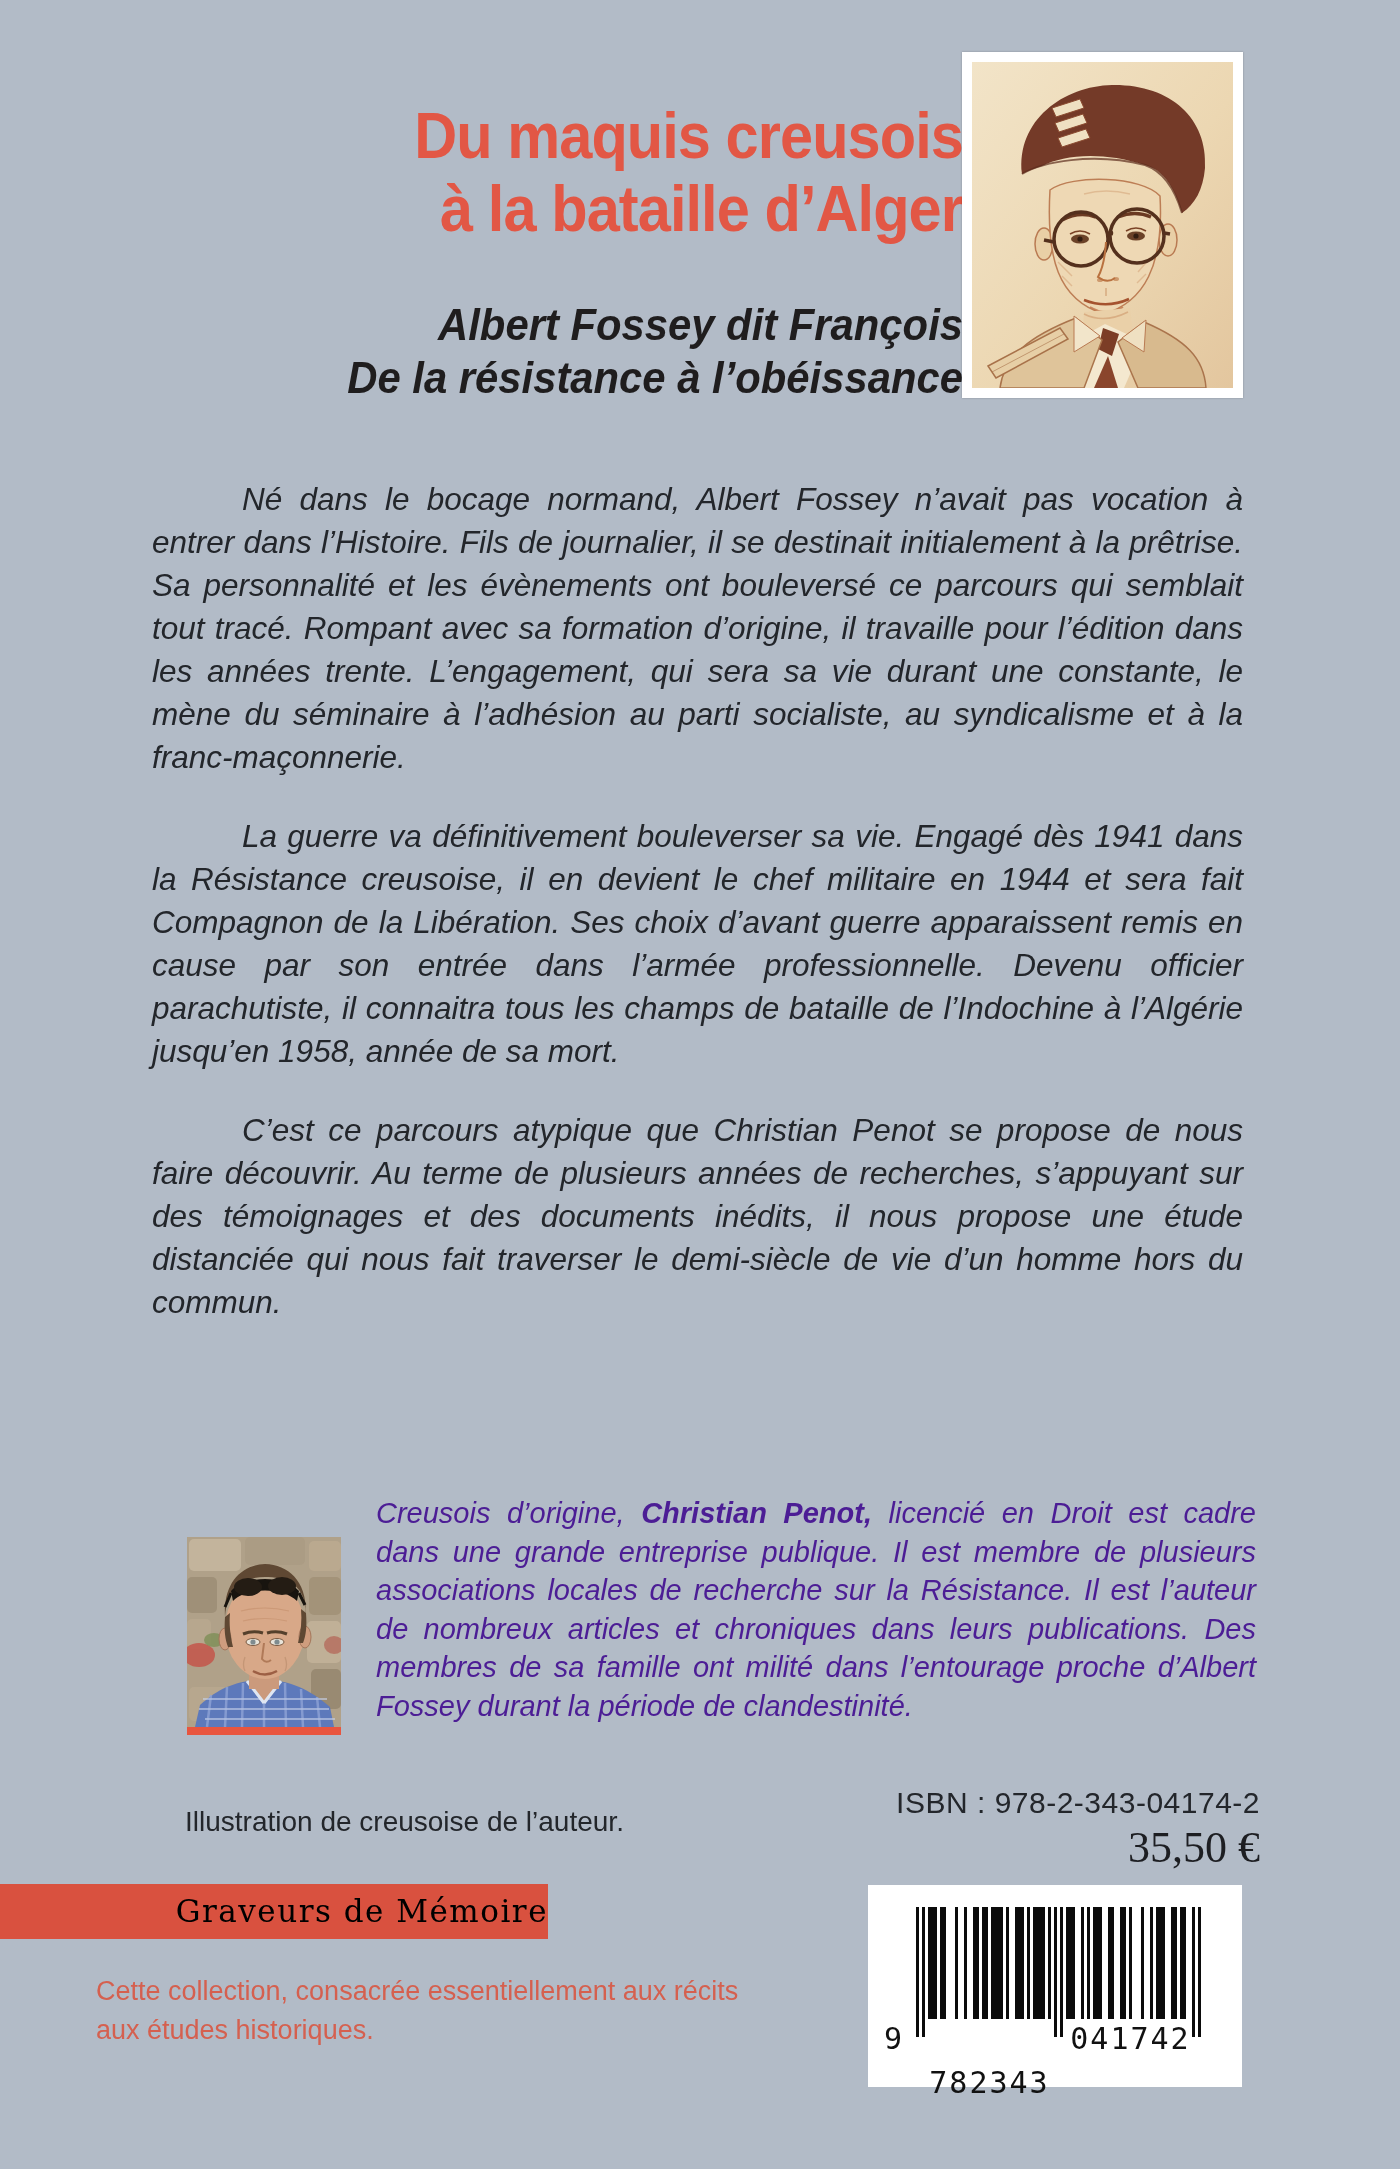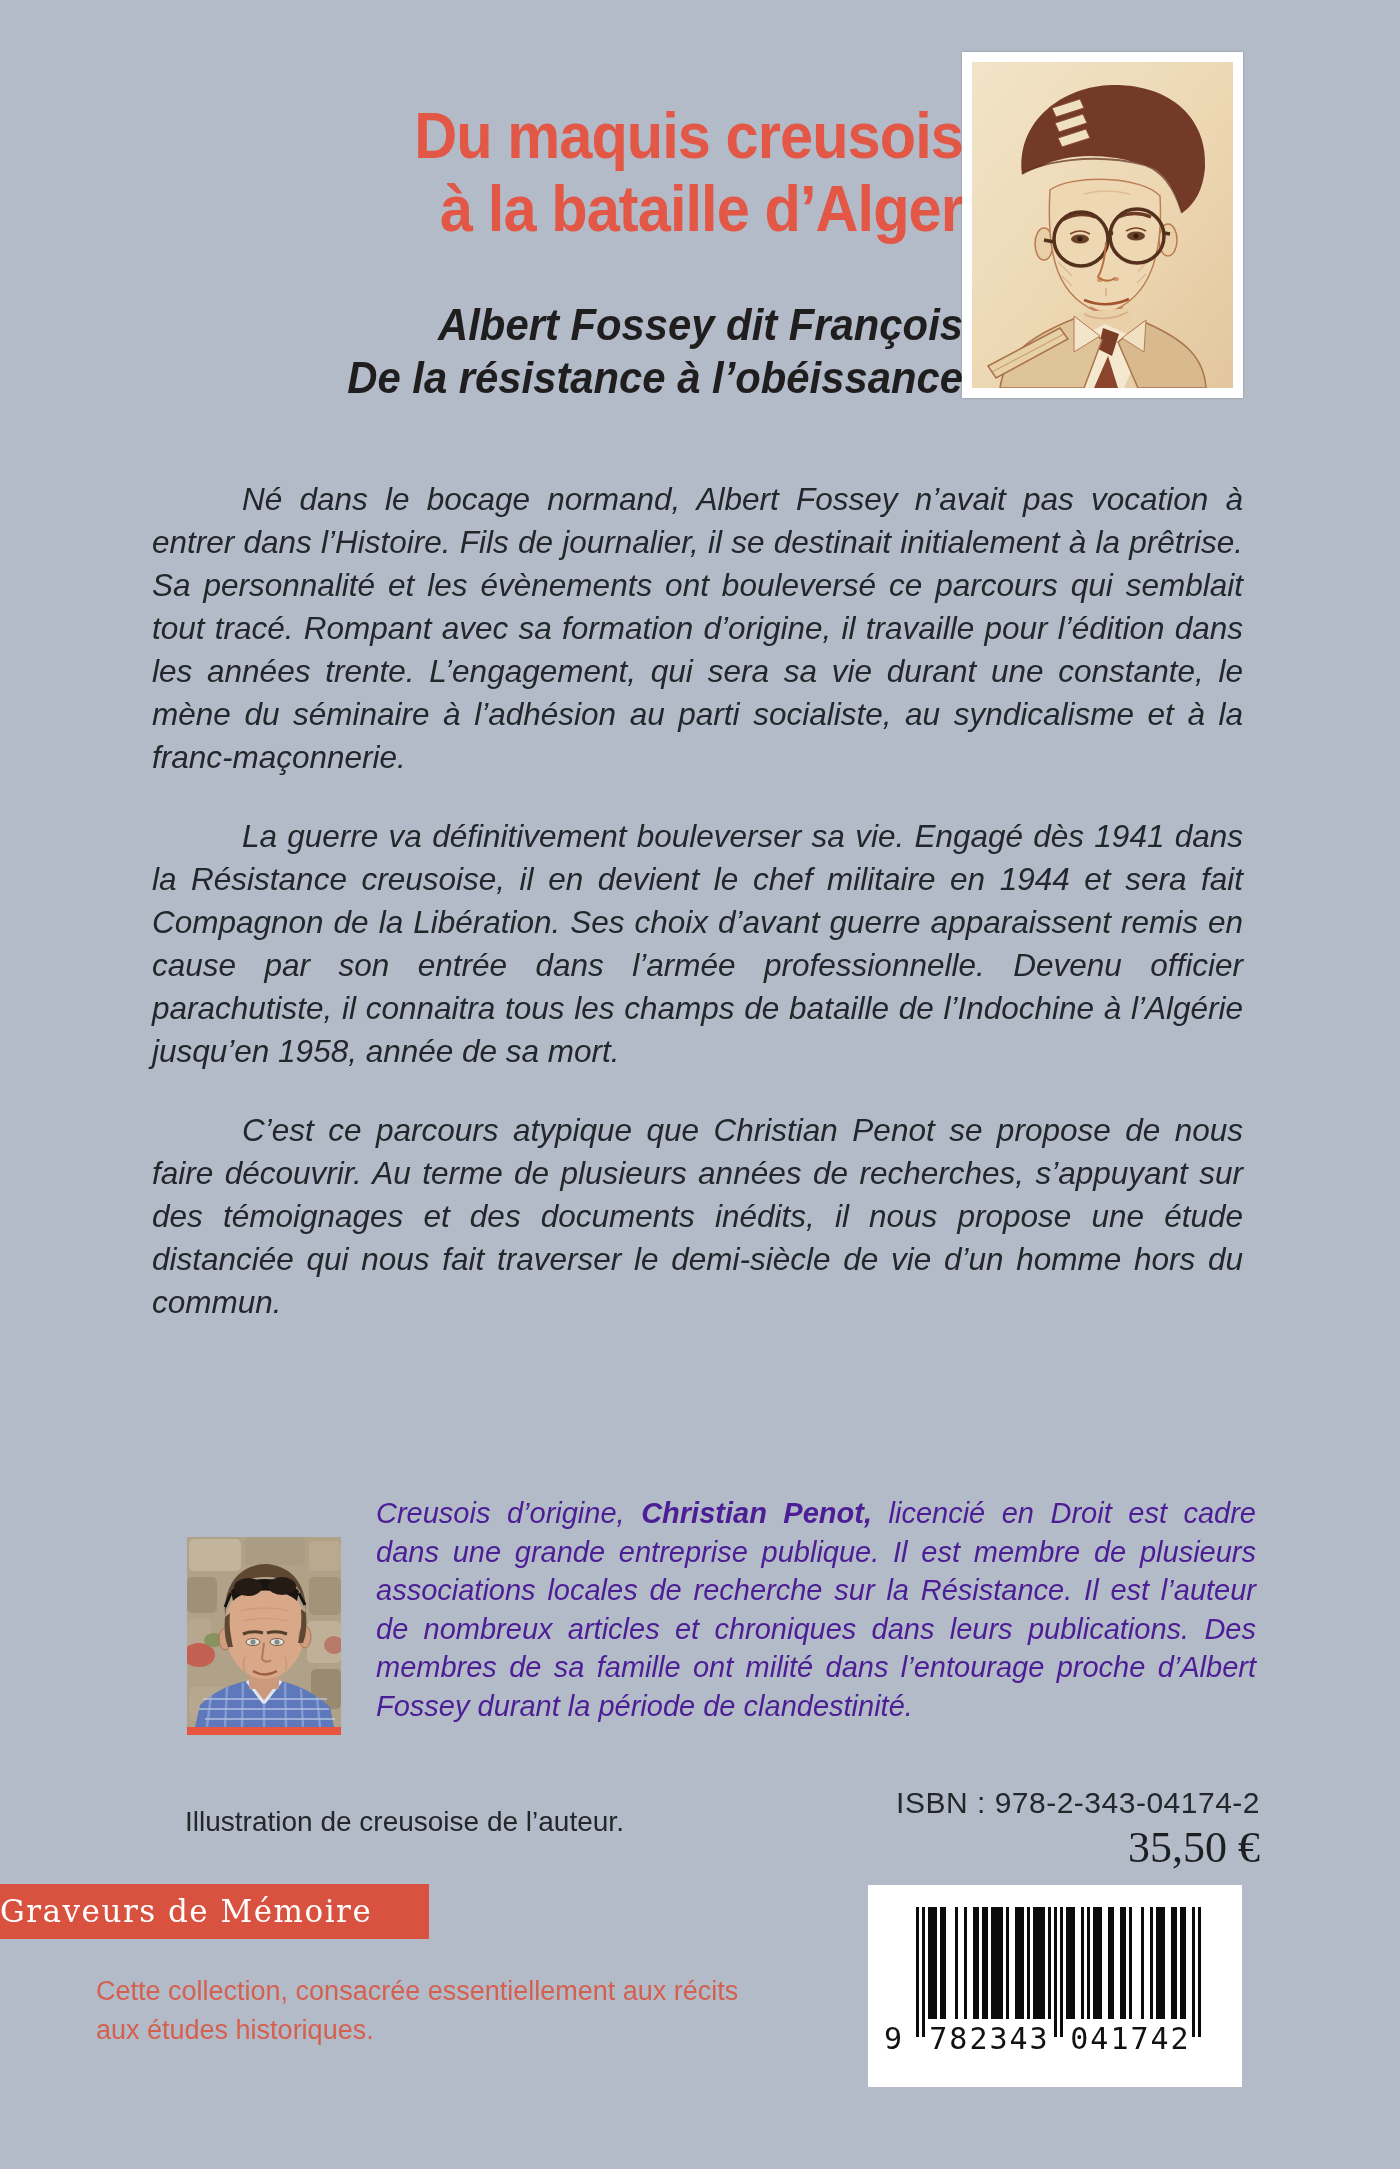--- a/index.html
+++ b/index.html
@@ -59,43 +59,43 @@
     position:absolute; right:160px; top:1786px; margin:0;
     font-size:30px; color:#23262b; letter-spacing:.5px;
   }
   .price {
     position:absolute; right:160px; top:1822px; margin:0;
     font-family:"Liberation Serif","DejaVu Serif",serif;
     font-size:44px; color:#1d1e22;
   }
 
   .banner {
-    position:absolute; left:0; top:1884px; width:429px; height:55px;
-    background:#d9513f; color:#ffffff;
+    position:absolute; left:0; top:1884px; width:548px; height:55px;
+    background:#d9513f; color:#000000;
     font-family:"DejaVu Serif","Liberation Serif",serif;
-    font-size:31px; line-height:55px; text-align:left; letter-spacing:1.5px;
+    font-size:31px; line-height:55px; text-align:right; letter-spacing:1.5px;
   }
   .note {
     position:absolute; left:96px; top:1972px; margin:0;
     color:#d5604f; font-size:27px; line-height:39px;
   }
   .note .nline { display:block; white-space:nowrap; }
 
   .barcode {
     position:absolute; left:868px; top:1885px; width:374px; height:202px;
     background:#fff;
   }
   .barcode .bars { position:absolute; left:48px; top:22px; }
   .barcode span {
     position:absolute; top:136px;
     font-family:"DejaVu Sans Mono","Liberation Mono",monospace;
     font-size:30px; color:#111;
   }
   .bc-first { left:16px; }
-  .bc-g1 { left:60px; width:123px; text-align:center; letter-spacing:2px; }
+  .bc-g1 { left:60px; width:123px; text-align:center; letter-spacing:2px;margin-top:44px; }
   .bc-g2 { left:201px; width:123px; text-align:center; letter-spacing:2px; }
 </style>
 </head>
 <body>
 
 <div class="page">
 
   <h1 class="title">
     <span class="line">Du maquis creusois</span>
     <span class="line">à la bataille d’Alger</span>

